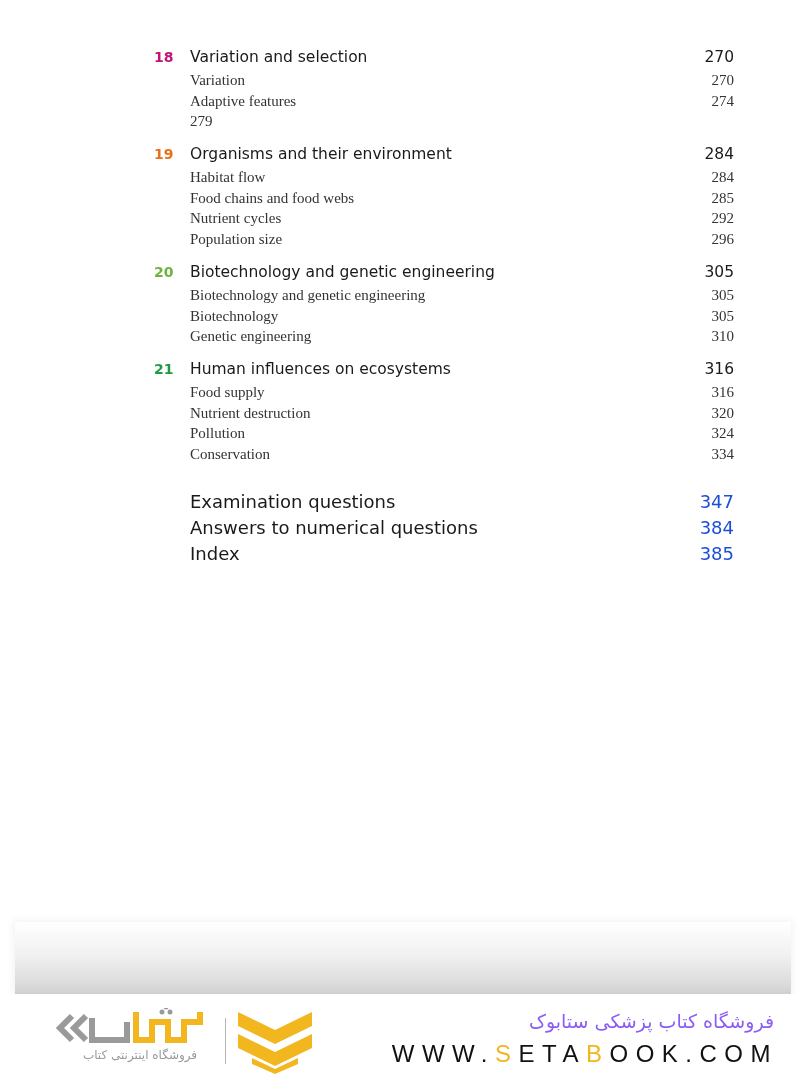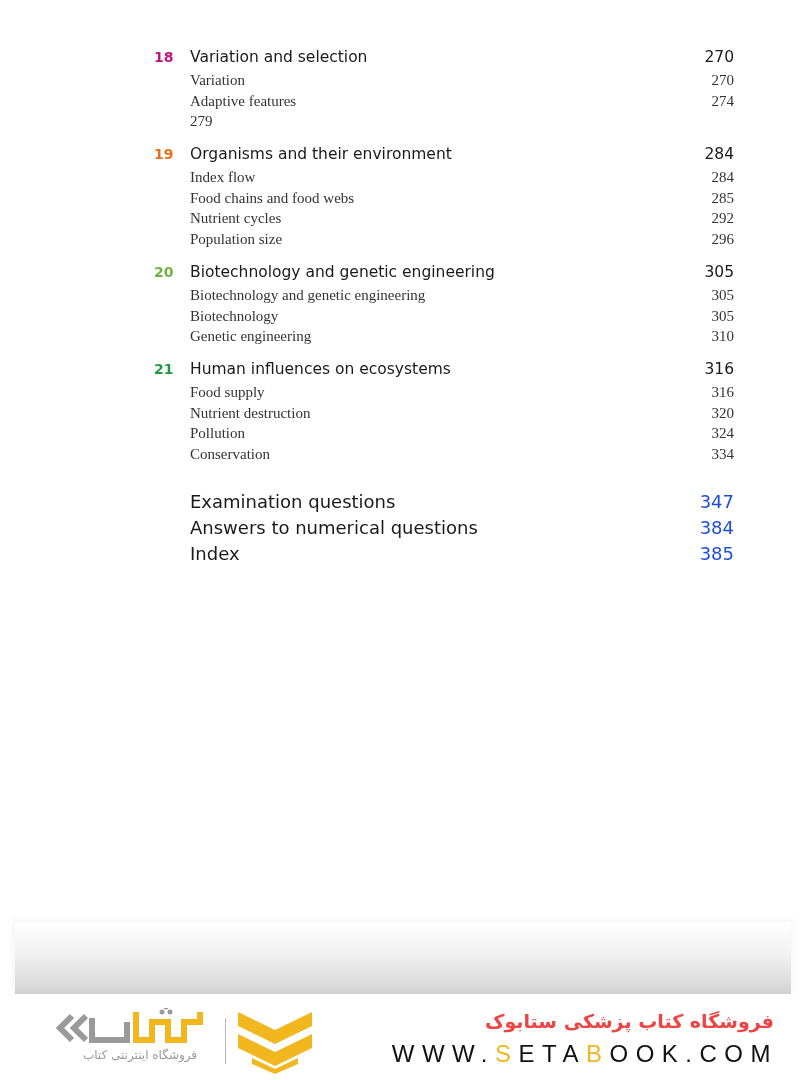--- a/index.html
+++ b/index.html
@@ -34,21 +34,21 @@
     .logo { position: absolute; left: 52px; top: 14px; width: 260px; height: 66px; }
     .logo-wordmark { position: absolute; left: 0; top: 0; width: 160px; height: 66px; }
     .logo-sub {
       position: absolute; left: 18px; top: 40px; font-family: "DejaVu Sans", sans-serif;
       font-size: 12px; color: #9a9a9a; direction: rtl; width: 140px; text-align: center;
     }
     .logo-divider { position: absolute; left: 173px; top: 10px; width: 1px; height: 46px; background: #b5b5b5; }
     .logo-chevron { position: absolute; left: 186px; top: 4px; }
     .site-fa {
       position: absolute; right: 32px; top: 16px; font-family: "DejaVu Sans", sans-serif;
-      font-size: 19px; color: #ef4444; direction: rtl; font-weight: bold;
+      font-size: 19px; color: #8b5cf6; direction: rtl;
     }
     .site-url {
       position: absolute; right: 28px; top: 46px; font-family: "Liberation Sans", sans-serif;
       font-size: 24px; letter-spacing: 7.5px; color: #111;
     }
     .site-url .hl { color: #f2b71f; }
   </style>
 </head>
 <body>
 
@@ -74,21 +74,21 @@
       </div>
     </div>
 
     <div class="chapter">
       <div class="ch-row">
         <span class="ch-num" style="color:#e8701a">19</span>
         <span class="ch-title">Organisms and their environment</span>
         <span class="ch-page">284</span>
       </div>
       <div class="sub-row">
-        <span class="sub-title">Index flow</span>
+        <span class="sub-title">Habitat flow</span>
         <span class="sub-page">284</span>
       </div>
       <div class="sub-row">
         <span class="sub-title">Food chains and food webs</span>
         <span class="sub-page">285</span>
       </div>
       <div class="sub-row">
         <span class="sub-title">Nutrient cycles</span>
         <span class="sub-page">292</span>
       </div>

